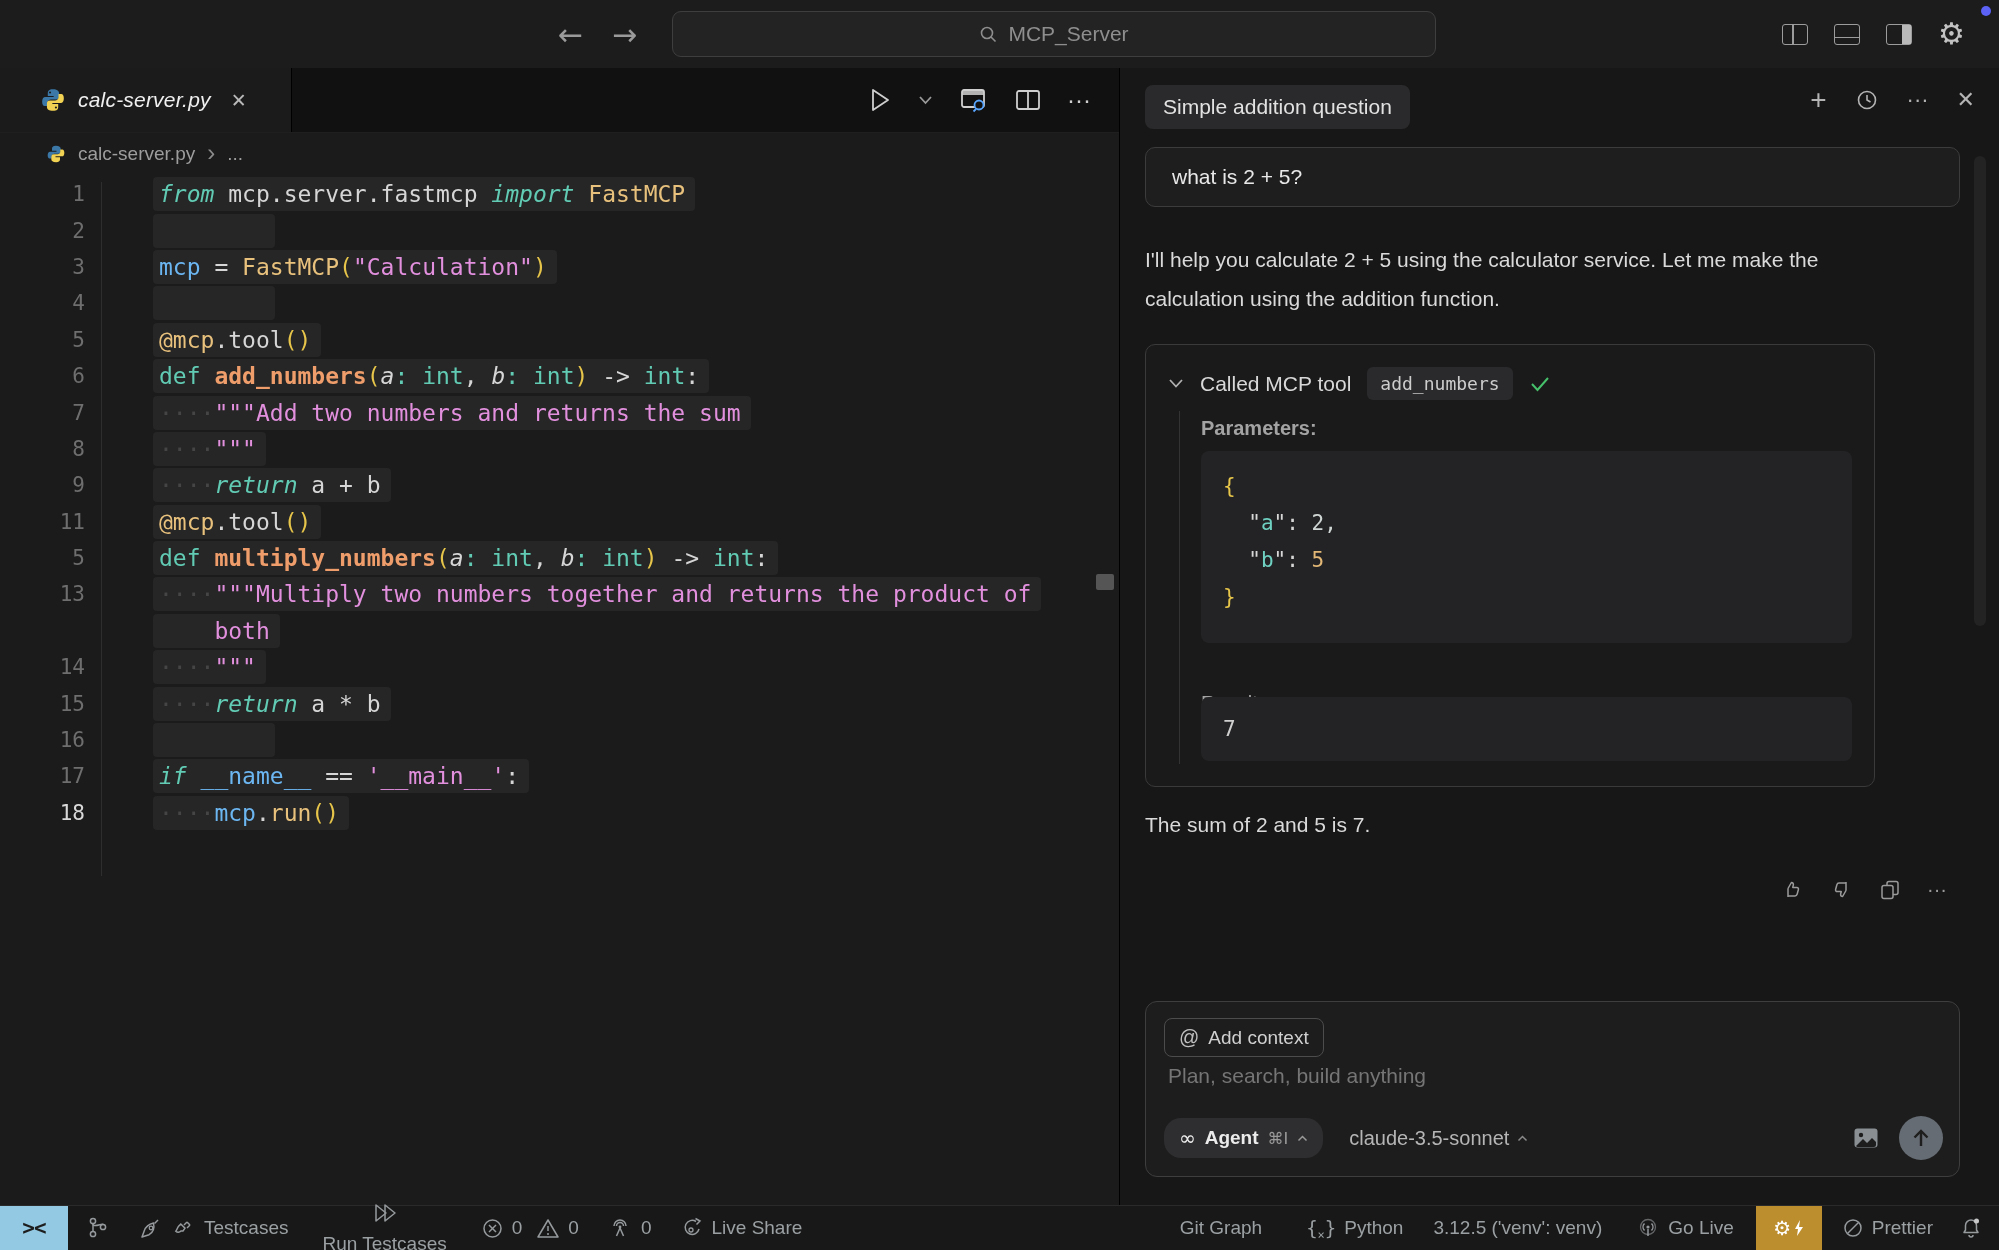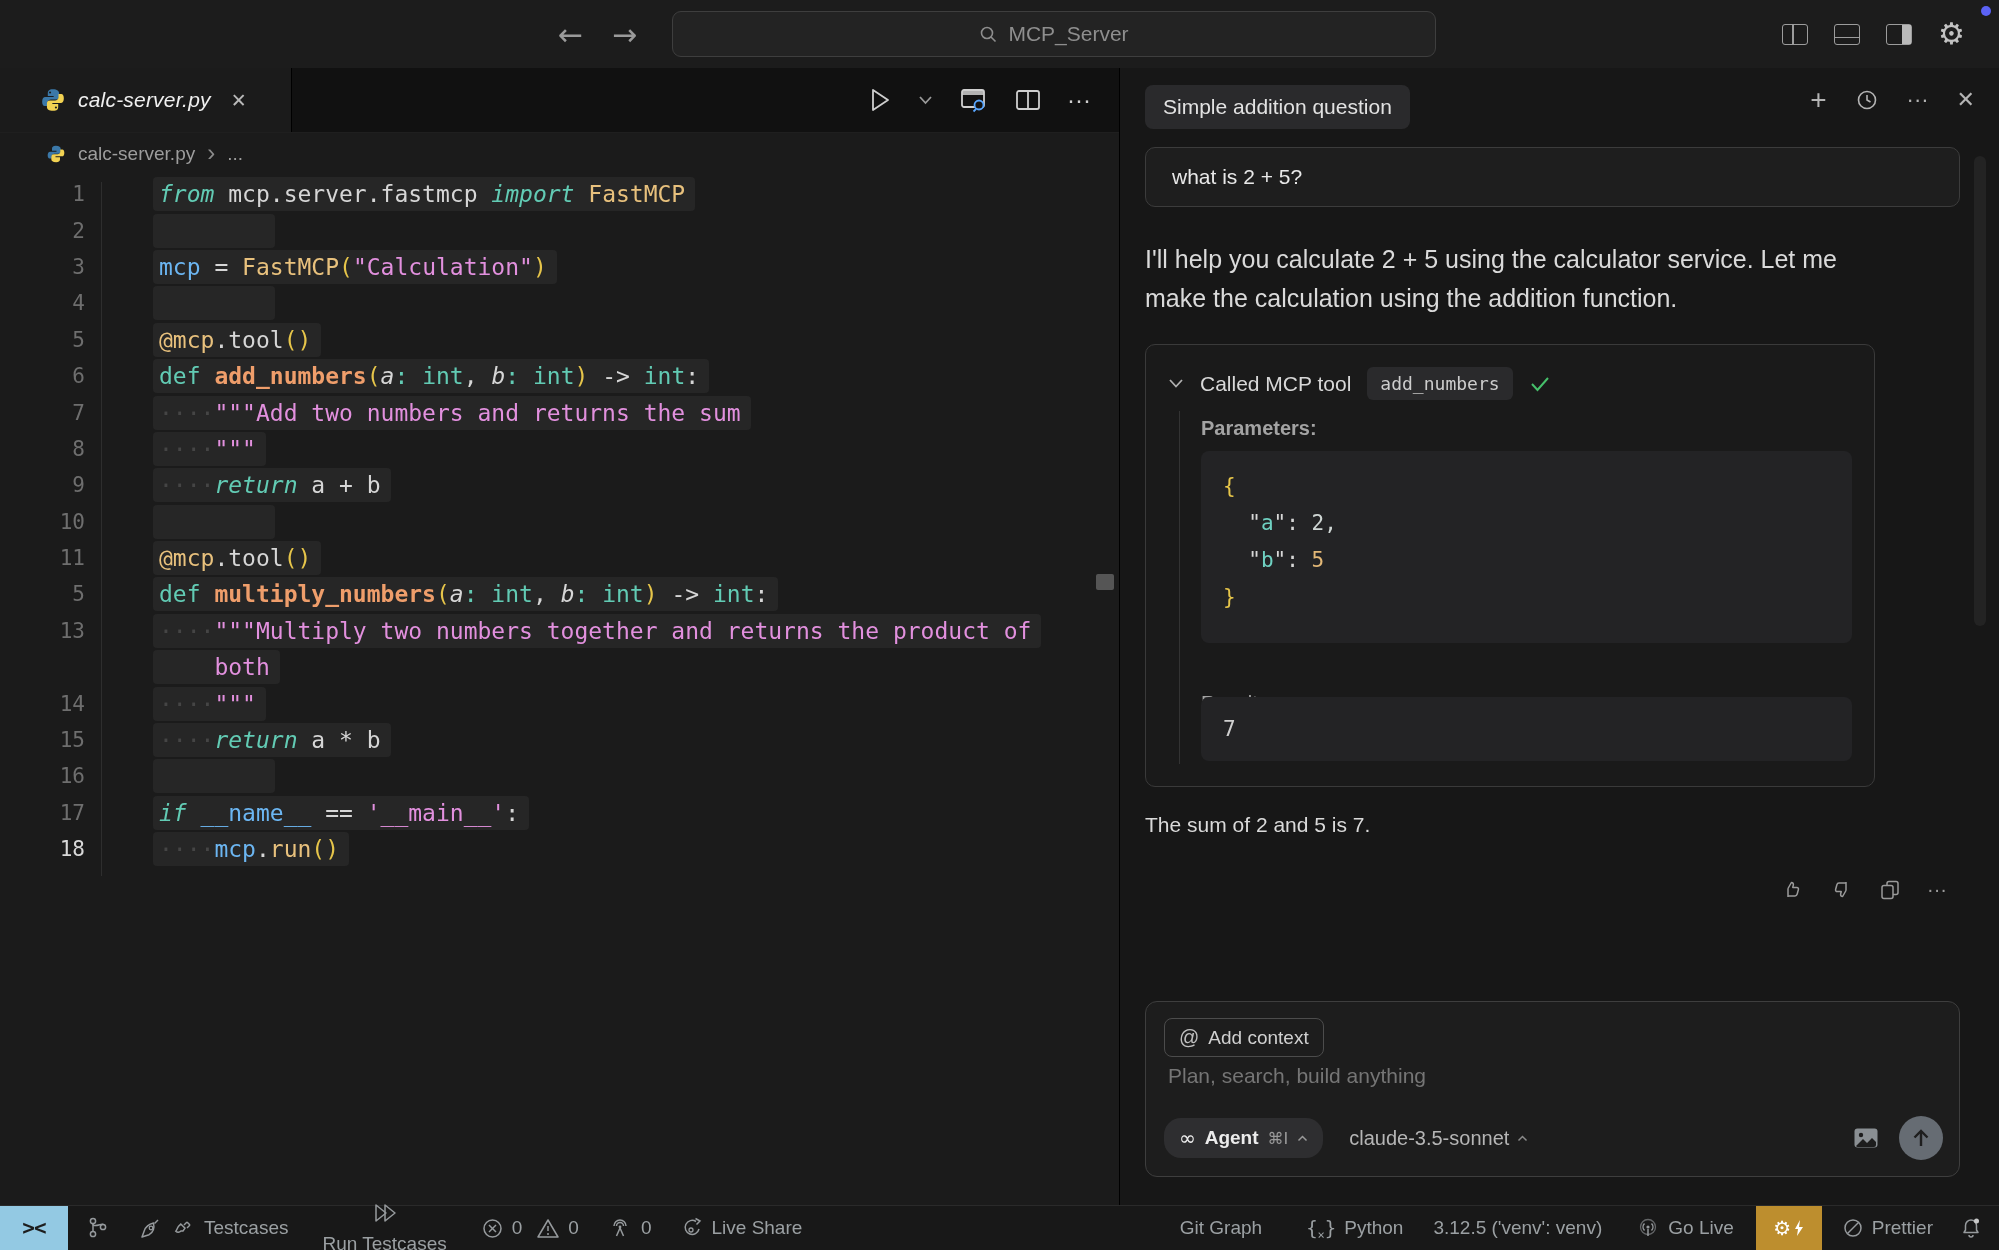--- a/index.html
+++ b/index.html
@@ -65,21 +65,21 @@
   .ed-scroll{position:absolute;left:1096px;top:506px;width:18px;height:16px;background:#555;border-radius:2px;}
 
   
   .chat-title{position:absolute;left:25px;top:17px;background:#2a2a2c;border-radius:8px;padding:10px 18px;
               font-size:21px;color:#e2e2e2;}
   .chat-hicons{position:absolute;right:24px;top:0;height:64px;display:flex;align-items:center;gap:28px;
                color:#b4b4b4;font-size:24px;}
   .userbox{position:absolute;left:25px;top:79px;width:815px;height:60px;border:1px solid #3c3c3c;border-radius:10px;
            background:#1e1e1e;display:flex;align-items:center;padding-left:26px;box-sizing:border-box;
            font-size:21px;color:#e8e8e8;}
-  .resp-intro{position:absolute;left:25px;top:172px;width:716px;font-size:25px;line-height:39px;color:#dadada;}
+  .resp-intro{position:absolute;left:25px;top:172px;width:716px;font-size:21px;line-height:39px;color:#dadada;}
   .toolcard{position:absolute;left:25px;top:276px;width:730px;height:443px;border:1px solid #3a3a3a;border-radius:10px;
             background:#1a1a1a;box-sizing:border-box;}
   .tc-head{position:absolute;left:22px;top:22px;display:flex;align-items:center;gap:16px;}
   .tc-label{font-size:21px;color:#d8d8d8;}
   .tc-badge{background:#2a2a2c;border-radius:6px;padding:6px 13px;font-family:"DejaVu Sans Mono",monospace;
             font-size:18px;color:#cdcdcd;}
   .tc-guide{position:absolute;left:33px;top:66px;bottom:22px;width:1px;background:#333;}
   .tc-sub{position:absolute;left:55px;font-size:20px;color:#a3a3a3;}
   .codebox{position:absolute;left:55px;right:22px;background:#232325;border-radius:8px;
            font-family:"DejaVu Sans Mono",monospace;font-size:21px;}
@@ -223,24 +223,20 @@
             <div class="ln">7</div>
             <div class="lc"><span class="hl"><span><span class="ws">····</span><span class="st">"""Add two numbers and returns the sum</span></span></span></div>
           </div>
           <div class="code-row">
             <div class="ln">8</div>
             <div class="lc"><span class="hl"><span><span class="ws">····</span><span class="st">"""</span></span></span></div>
           </div>
           <div class="code-row">
             <div class="ln">9</div>
             <div class="lc"><span class="hl"><span><span class="ws">····</span><span class="kw">return</span><span class="pl"> a + b</span></span></span></div>
-          </div>
-          <div class="code-row">
-            <div class="ln">10</div>
-            <div class="lc"><span class="hl"><span class="stub">&nbsp;</span></span></div>
           </div>
           <div class="code-row">
             <div class="ln">11</div>
             <div class="lc"><span class="hl"><span><span class="fn">@mcp</span><span class="pl">.tool</span><span class="bk">()</span></span></span></div>
           </div>
           <div class="code-row">
             <div class="ln">5</div>
             <div class="lc"><span class="hl"><span><span class="tk">def </span><span class="fb">multiply_numbers</span><span class="bk">(</span><span class="pr">a</span><span class="tk">: int</span><span class="pl">, </span><span class="pr">b</span><span class="tk">: int</span><span class="bk">)</span><span class="pl"> -&gt; </span><span class="tk">int</span><span class="pl">:</span></span></span></div>
           </div>
           <div class="code-row">

